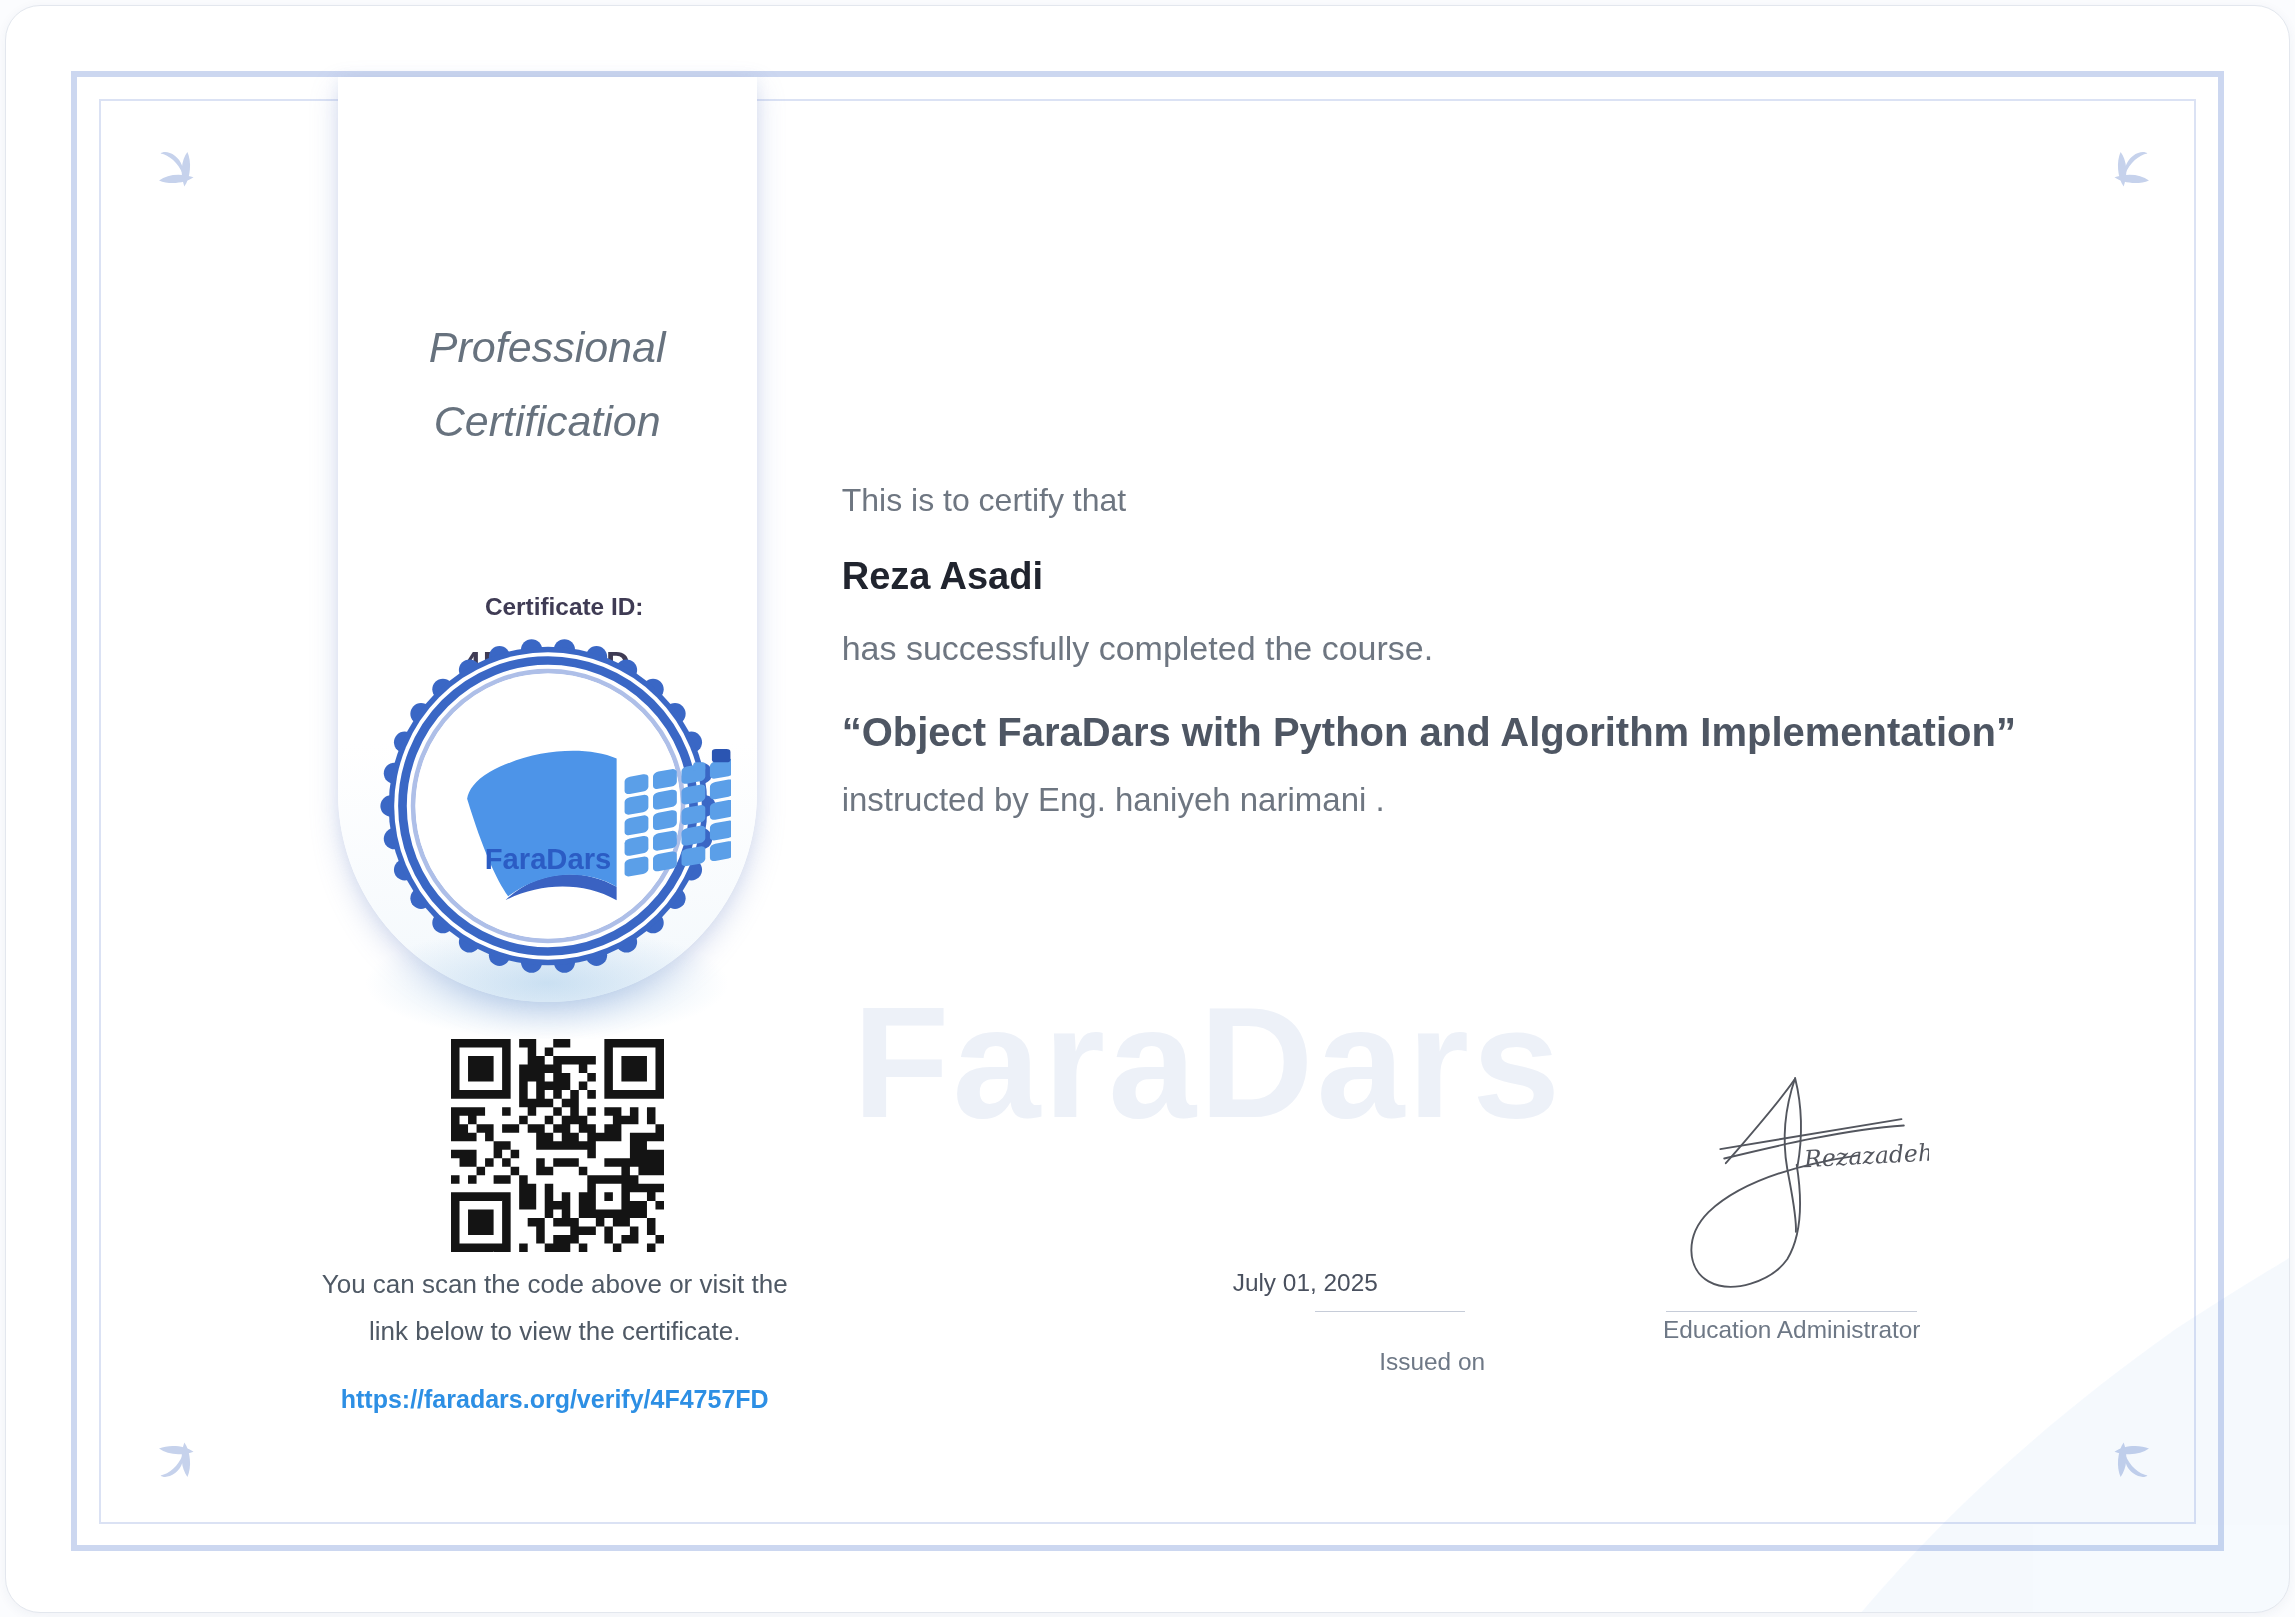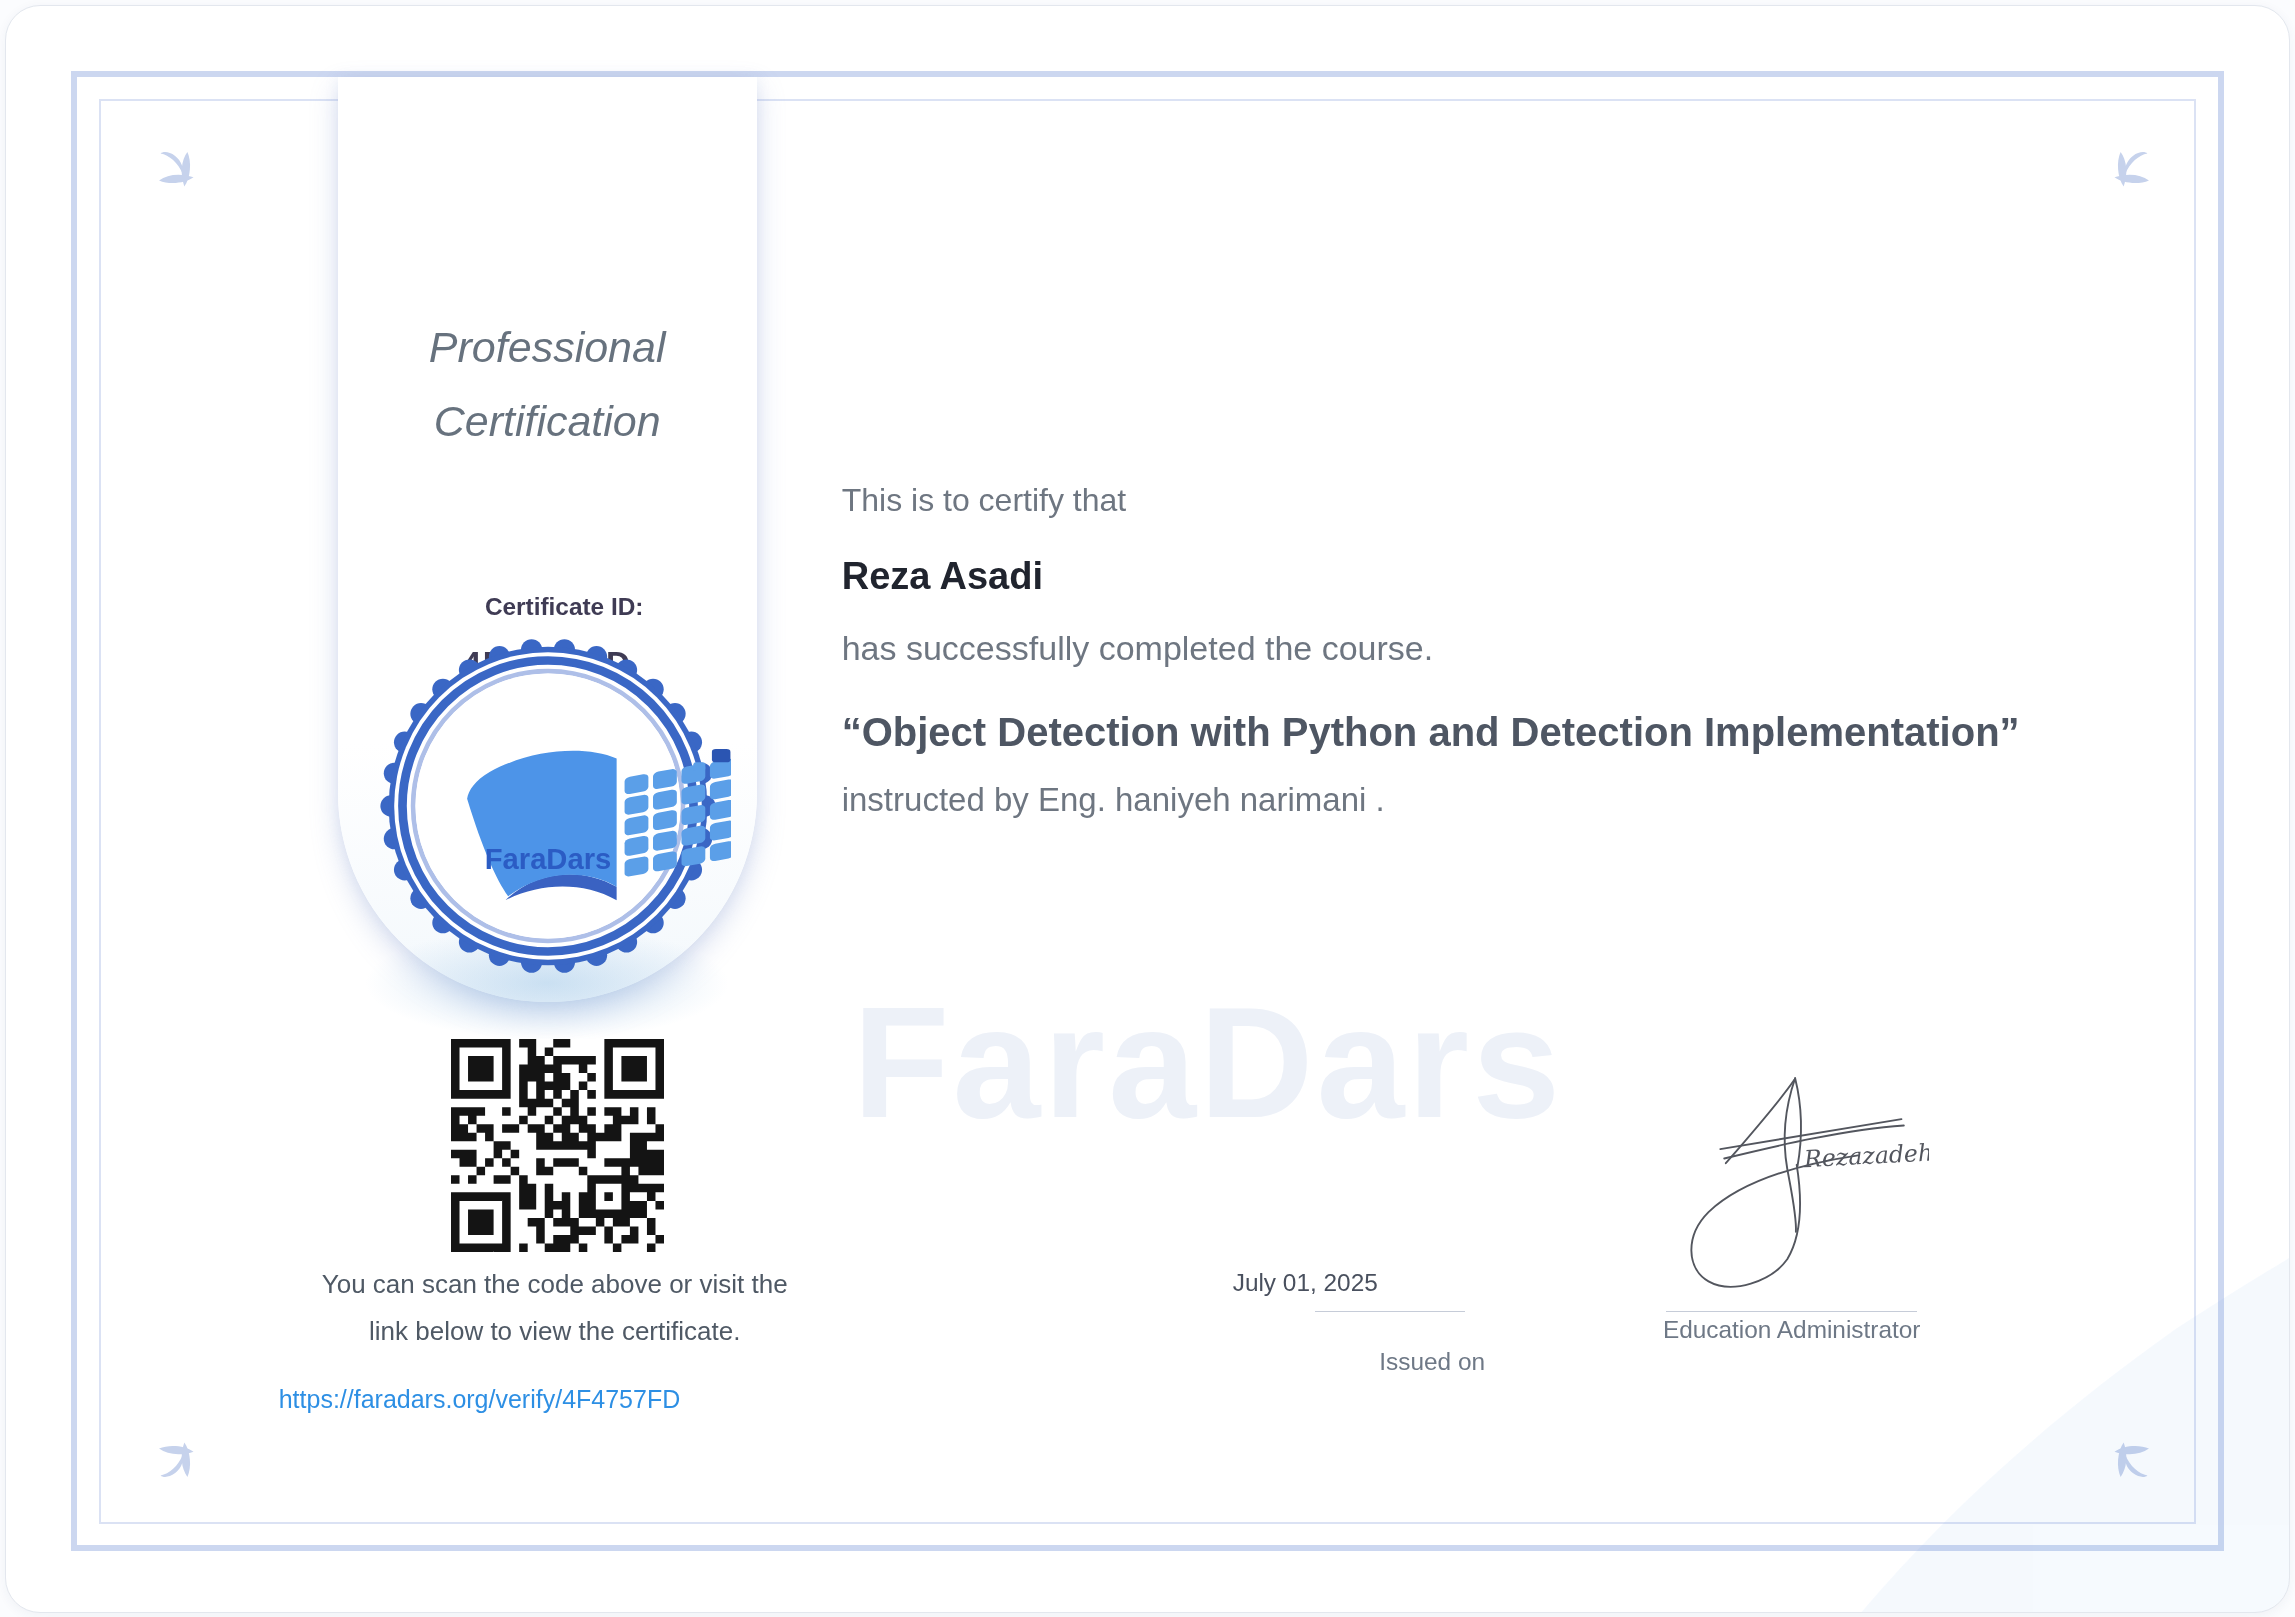--- a/index.html
+++ b/index.html
@@ -48,21 +48,21 @@
   .t-completed{top:623px;font-size:34px;color:var(--text-gray,#6e7681);}
   .t-course{top:704px;font-size:40px;font-weight:bold;color:var(--title-gray,#4e5663);}
   .t-instructor{top:775px;font-size:33px;color:var(--text-gray,#6e7681);}
 
   
   .qr{position:absolute;left:445px;top:1033px;width:213px;height:213px;z-index:4;}
   .qr svg{width:100%;height:100%;display:block;}
   .qr-caption{position:absolute;left:273px;width:552px;top:1255px;z-index:4;
         text-align:center;font-size:26px;line-height:47px;color:var(--caption-gray,#4f5965);}
   .verify-link{position:absolute;left:273px;width:552px;top:1379px;z-index:4;
-        text-align:left;font-size:25px;font-weight:normal;text-decoration:none;
+        text-align:center;font-size:25px;font-weight:bold;text-decoration:none;
         color:var(--link-blue,#2d8fe4);display:block;}
 
   
   .issue-date{position:absolute;left:1227px;width:315px;top:1263px;text-align:left;
         font-size:24.4px;color:#49505e;z-index:4;}
   .rule{position:absolute;height:1.6px;background:#c6ccd8;top:1305px;z-index:4;}
   .rule.date{left:1309px;width:150px;}
   .rule.sig{left:1660px;width:251px;}
   .under-label{position:absolute;top:1310px;text-align:center;font-size:24.4px;
         color:#6e7886;z-index:4;}
@@ -208,21 +208,21 @@
       <circle cx="232" cy="232" r="171" fill="none" stroke-width="6" style="stroke:var(--ring-light,#aebfe8)"></circle>
       <circle cx="232" cy="232" r="168" fill="#fff"></circle>
       <use href="#book-logo" transform="translate(111,116) scale(0.94,0.68)"></use>
       <text x="232" y="312" text-anchor="middle" font-size="37" font-weight="bold" style="fill:var(--brand-blue,#2b5cc4)">FaraDars</text>
     </svg>
   </div>
 
   <div class="line t-intro">This is to certify that</div>
   <div class="line t-name">Reza Asadi</div>
   <div class="line t-completed">has successfully completed the course.</div>
-  <div class="line t-course">“Object Detection with Python and Detection Implementation”</div>
+  <div class="line t-course">“Object FaraDars with Python and Algorithm Implementation”</div>
   <div class="line t-instructor">instructed by Eng. haniyeh narimani .</div>
 
   <div class="qr">
     <svg viewBox="0 0 270 270">
       <rect width="270" height="270" fill="#fff"></rect>
       <path class="qr-modules" style="fill:var(--qr-dark,#141414)" d="M0.00 0.00h10.80v10.80h-10.80zM10.80 0.00h10.80v10.80h-10.80zM21.60 0.00h10.80v10.80h-10.80zM32.40 0.00h10.80v10.80h-10.80zM43.20 0.00h10.80v10.80h-10.80zM54.00 0.00h10.80v10.80h-10.80zM64.80 0.00h10.80v10.80h-10.80zM86.40 0.00h10.80v10.80h-10.80zM97.20 0.00h10.80v10.80h-10.80zM129.60 0.00h10.80v10.80h-10.80zM140.40 0.00h10.80v10.80h-10.80zM194.40 0.00h10.80v10.80h-10.80zM205.20 0.00h10.80v10.80h-10.80zM216.00 0.00h10.80v10.80h-10.80zM226.80 0.00h10.80v10.80h-10.80zM237.60 0.00h10.80v10.80h-10.80zM248.40 0.00h10.80v10.80h-10.80zM259.20 0.00h10.80v10.80h-10.80zM0.00 10.80h10.80v10.80h-10.80zM64.80 10.80h10.80v10.80h-10.80zM97.20 10.80h10.80v10.80h-10.80zM118.80 10.80h10.80v10.80h-10.80zM194.40 10.80h10.80v10.80h-10.80zM259.20 10.80h10.80v10.80h-10.80zM0.00 21.60h10.80v10.80h-10.80zM21.60 21.60h10.80v10.80h-10.80zM32.40 21.60h10.80v10.80h-10.80zM43.20 21.60h10.80v10.80h-10.80zM64.80 21.60h10.80v10.80h-10.80zM97.20 21.60h10.80v10.80h-10.80zM108.00 21.60h10.80v10.80h-10.80zM129.60 21.60h10.80v10.80h-10.80zM140.40 21.60h10.80v10.80h-10.80zM151.20 21.60h10.80v10.80h-10.80zM162.00 21.60h10.80v10.80h-10.80zM172.80 21.60h10.80v10.80h-10.80zM194.40 21.60h10.80v10.80h-10.80zM216.00 21.60h10.80v10.80h-10.80zM226.80 21.60h10.80v10.80h-10.80zM237.60 21.60h10.80v10.80h-10.80zM259.20 21.60h10.80v10.80h-10.80zM0.00 32.40h10.80v10.80h-10.80zM21.60 32.40h10.80v10.80h-10.80zM32.40 32.40h10.80v10.80h-10.80zM43.20 32.40h10.80v10.80h-10.80zM64.80 32.40h10.80v10.80h-10.80zM86.40 32.40h10.80v10.80h-10.80zM97.20 32.40h10.80v10.80h-10.80zM108.00 32.40h10.80v10.80h-10.80zM118.80 32.40h10.80v10.80h-10.80zM129.60 32.40h10.80v10.80h-10.80zM162.00 32.40h10.80v10.80h-10.80zM194.40 32.40h10.80v10.80h-10.80zM216.00 32.40h10.80v10.80h-10.80zM226.80 32.40h10.80v10.80h-10.80zM237.60 32.40h10.80v10.80h-10.80zM259.20 32.40h10.80v10.80h-10.80zM0.00 43.20h10.80v10.80h-10.80zM21.60 43.20h10.80v10.80h-10.80zM32.40 43.20h10.80v10.80h-10.80zM43.20 43.20h10.80v10.80h-10.80zM64.80 43.20h10.80v10.80h-10.80zM86.40 43.20h10.80v10.80h-10.80zM97.20 43.20h10.80v10.80h-10.80zM108.00 43.20h10.80v10.80h-10.80zM129.60 43.20h10.80v10.80h-10.80zM140.40 43.20h10.80v10.80h-10.80zM172.80 43.20h10.80v10.80h-10.80zM194.40 43.20h10.80v10.80h-10.80zM216.00 43.20h10.80v10.80h-10.80zM226.80 43.20h10.80v10.80h-10.80zM237.60 43.20h10.80v10.80h-10.80zM259.20 43.20h10.80v10.80h-10.80zM0.00 54.00h10.80v10.80h-10.80zM64.80 54.00h10.80v10.80h-10.80zM86.40 54.00h10.80v10.80h-10.80zM108.00 54.00h10.80v10.80h-10.80zM118.80 54.00h10.80v10.80h-10.80zM129.60 54.00h10.80v10.80h-10.80zM140.40 54.00h10.80v10.80h-10.80zM162.00 54.00h10.80v10.80h-10.80zM194.40 54.00h10.80v10.80h-10.80zM259.20 54.00h10.80v10.80h-10.80zM0.00 64.80h10.80v10.80h-10.80zM10.80 64.80h10.80v10.80h-10.80zM21.60 64.80h10.80v10.80h-10.80zM32.40 64.80h10.80v10.80h-10.80zM43.20 64.80h10.80v10.80h-10.80zM54.00 64.80h10.80v10.80h-10.80zM64.80 64.80h10.80v10.80h-10.80zM86.40 64.80h10.80v10.80h-10.80zM108.00 64.80h10.80v10.80h-10.80zM129.60 64.80h10.80v10.80h-10.80zM151.20 64.80h10.80v10.80h-10.80zM172.80 64.80h10.80v10.80h-10.80zM194.40 64.80h10.80v10.80h-10.80zM205.20 64.80h10.80v10.80h-10.80zM216.00 64.80h10.80v10.80h-10.80zM226.80 64.80h10.80v10.80h-10.80zM237.60 64.80h10.80v10.80h-10.80zM248.40 64.80h10.80v10.80h-10.80zM259.20 64.80h10.80v10.80h-10.80zM86.40 75.60h10.80v10.80h-10.80zM97.20 75.60h10.80v10.80h-10.80zM108.00 75.60h10.80v10.80h-10.80zM118.80 75.60h10.80v10.80h-10.80zM140.40 75.60h10.80v10.80h-10.80zM151.20 75.60h10.80v10.80h-10.80zM0.00 86.40h10.80v10.80h-10.80zM10.80 86.40h10.80v10.80h-10.80zM21.60 86.40h10.80v10.80h-10.80zM32.40 86.40h10.80v10.80h-10.80zM64.80 86.40h10.80v10.80h-10.80zM97.20 86.40h10.80v10.80h-10.80zM129.60 86.40h10.80v10.80h-10.80zM151.20 86.40h10.80v10.80h-10.80zM172.80 86.40h10.80v10.80h-10.80zM194.40 86.40h10.80v10.80h-10.80zM205.20 86.40h10.80v10.80h-10.80zM226.80 86.40h10.80v10.80h-10.80zM248.40 86.40h10.80v10.80h-10.80zM0.00 97.20h10.80v10.80h-10.80zM21.60 97.20h10.80v10.80h-10.80zM86.40 97.20h10.80v10.80h-10.80zM118.80 97.20h10.80v10.80h-10.80zM140.40 97.20h10.80v10.80h-10.80zM151.20 97.20h10.80v10.80h-10.80zM162.00 97.20h10.80v10.80h-10.80zM205.20 97.20h10.80v10.80h-10.80zM216.00 97.20h10.80v10.80h-10.80zM226.80 97.20h10.80v10.80h-10.80zM248.40 97.20h10.80v10.80h-10.80zM0.00 108.00h10.80v10.80h-10.80zM10.80 108.00h10.80v10.80h-10.80zM32.40 108.00h10.80v10.80h-10.80zM43.20 108.00h10.80v10.80h-10.80zM64.80 108.00h10.80v10.80h-10.80zM75.60 108.00h10.80v10.80h-10.80zM97.20 108.00h10.80v10.80h-10.80zM108.00 108.00h10.80v10.80h-10.80zM129.60 108.00h10.80v10.80h-10.80zM140.40 108.00h10.80v10.80h-10.80zM162.00 108.00h10.80v10.80h-10.80zM172.80 108.00h10.80v10.80h-10.80zM194.40 108.00h10.80v10.80h-10.80zM205.20 108.00h10.80v10.80h-10.80zM259.20 108.00h10.80v10.80h-10.80zM0.00 118.80h10.80v10.80h-10.80zM10.80 118.80h10.80v10.80h-10.80zM21.60 118.80h10.80v10.80h-10.80zM43.20 118.80h10.80v10.80h-10.80zM108.00 118.80h10.80v10.80h-10.80zM118.80 118.80h10.80v10.80h-10.80zM140.40 118.80h10.80v10.80h-10.80zM151.20 118.80h10.80v10.80h-10.80zM172.80 118.80h10.80v10.80h-10.80zM183.60 118.80h10.80v10.80h-10.80zM194.40 118.80h10.80v10.80h-10.80zM205.20 118.80h10.80v10.80h-10.80zM226.80 118.80h10.80v10.80h-10.80zM237.60 118.80h10.80v10.80h-10.80zM248.40 118.80h10.80v10.80h-10.80zM259.20 118.80h10.80v10.80h-10.80zM54.00 129.60h10.80v10.80h-10.80zM64.80 129.60h10.80v10.80h-10.80zM108.00 129.60h10.80v10.80h-10.80zM118.80 129.60h10.80v10.80h-10.80zM129.60 129.60h10.80v10.80h-10.80zM140.40 129.60h10.80v10.80h-10.80zM151.20 129.60h10.80v10.80h-10.80zM162.00 129.60h10.80v10.80h-10.80zM172.80 129.60h10.80v10.80h-10.80zM226.80 129.60h10.80v10.80h-10.80zM237.60 129.60h10.80v10.80h-10.80zM0.00 140.40h10.80v10.80h-10.80zM10.80 140.40h10.80v10.80h-10.80zM21.60 140.40h10.80v10.80h-10.80zM54.00 140.40h10.80v10.80h-10.80zM75.60 140.40h10.80v10.80h-10.80zM172.80 140.40h10.80v10.80h-10.80zM226.80 140.40h10.80v10.80h-10.80zM237.60 140.40h10.80v10.80h-10.80zM248.40 140.40h10.80v10.80h-10.80zM259.20 140.40h10.80v10.80h-10.80zM10.80 151.20h10.80v10.80h-10.80zM21.60 151.20h10.80v10.80h-10.80zM43.20 151.20h10.80v10.80h-10.80zM64.80 151.20h10.80v10.80h-10.80zM108.00 151.20h10.80v10.80h-10.80zM129.60 151.20h10.80v10.80h-10.80zM140.40 151.20h10.80v10.80h-10.80zM151.20 151.20h10.80v10.80h-10.80zM194.40 151.20h10.80v10.80h-10.80zM205.20 151.20h10.80v10.80h-10.80zM216.00 151.20h10.80v10.80h-10.80zM226.80 151.20h10.80v10.80h-10.80zM237.60 151.20h10.80v10.80h-10.80zM248.40 151.20h10.80v10.80h-10.80zM259.20 151.20h10.80v10.80h-10.80zM32.40 162.00h10.80v10.80h-10.80zM75.60 162.00h10.80v10.80h-10.80zM108.00 162.00h10.80v10.80h-10.80zM118.80 162.00h10.80v10.80h-10.80zM162.00 162.00h10.80v10.80h-10.80zM216.00 162.00h10.80v10.80h-10.80zM237.60 162.00h10.80v10.80h-10.80zM248.40 162.00h10.80v10.80h-10.80zM259.20 162.00h10.80v10.80h-10.80zM0.00 172.80h10.80v10.80h-10.80zM21.60 172.80h10.80v10.80h-10.80zM54.00 172.80h10.80v10.80h-10.80zM64.80 172.80h10.80v10.80h-10.80zM86.40 172.80h10.80v10.80h-10.80zM172.80 172.80h10.80v10.80h-10.80zM183.60 172.80h10.80v10.80h-10.80zM194.40 172.80h10.80v10.80h-10.80zM205.20 172.80h10.80v10.80h-10.80zM216.00 172.80h10.80v10.80h-10.80zM226.80 172.80h10.80v10.80h-10.80zM86.40 183.60h10.80v10.80h-10.80zM97.20 183.60h10.80v10.80h-10.80zM118.80 183.60h10.80v10.80h-10.80zM172.80 183.60h10.80v10.80h-10.80zM216.00 183.60h10.80v10.80h-10.80zM226.80 183.60h10.80v10.80h-10.80zM237.60 183.60h10.80v10.80h-10.80zM248.40 183.60h10.80v10.80h-10.80zM259.20 183.60h10.80v10.80h-10.80zM0.00 194.40h10.80v10.80h-10.80zM10.80 194.40h10.80v10.80h-10.80zM21.60 194.40h10.80v10.80h-10.80zM32.40 194.40h10.80v10.80h-10.80zM43.20 194.40h10.80v10.80h-10.80zM54.00 194.40h10.80v10.80h-10.80zM64.80 194.40h10.80v10.80h-10.80zM86.40 194.40h10.80v10.80h-10.80zM97.20 194.40h10.80v10.80h-10.80zM118.80 194.40h10.80v10.80h-10.80zM140.40 194.40h10.80v10.80h-10.80zM162.00 194.40h10.80v10.80h-10.80zM172.80 194.40h10.80v10.80h-10.80zM194.40 194.40h10.80v10.80h-10.80zM216.00 194.40h10.80v10.80h-10.80zM248.40 194.40h10.80v10.80h-10.80zM0.00 205.20h10.80v10.80h-10.80zM64.80 205.20h10.80v10.80h-10.80zM86.40 205.20h10.80v10.80h-10.80zM97.20 205.20h10.80v10.80h-10.80zM118.80 205.20h10.80v10.80h-10.80zM129.60 205.20h10.80v10.80h-10.80zM140.40 205.20h10.80v10.80h-10.80zM162.00 205.20h10.80v10.80h-10.80zM172.80 205.20h10.80v10.80h-10.80zM216.00 205.20h10.80v10.80h-10.80zM226.80 205.20h10.80v10.80h-10.80zM237.60 205.20h10.80v10.80h-10.80zM259.20 205.20h10.80v10.80h-10.80zM0.00 216.00h10.80v10.80h-10.80zM21.60 216.00h10.80v10.80h-10.80zM32.40 216.00h10.80v10.80h-10.80zM43.20 216.00h10.80v10.80h-10.80zM64.80 216.00h10.80v10.80h-10.80zM118.80 216.00h10.80v10.80h-10.80zM140.40 216.00h10.80v10.80h-10.80zM162.00 216.00h10.80v10.80h-10.80zM172.80 216.00h10.80v10.80h-10.80zM183.60 216.00h10.80v10.80h-10.80zM194.40 216.00h10.80v10.80h-10.80zM205.20 216.00h10.80v10.80h-10.80zM216.00 216.00h10.80v10.80h-10.80zM226.80 216.00h10.80v10.80h-10.80zM237.60 216.00h10.80v10.80h-10.80zM0.00 226.80h10.80v10.80h-10.80zM21.60 226.80h10.80v10.80h-10.80zM32.40 226.80h10.80v10.80h-10.80zM43.20 226.80h10.80v10.80h-10.80zM64.80 226.80h10.80v10.80h-10.80zM97.20 226.80h10.80v10.80h-10.80zM108.00 226.80h10.80v10.80h-10.80zM129.60 226.80h10.80v10.80h-10.80zM140.40 226.80h10.80v10.80h-10.80zM151.20 226.80h10.80v10.80h-10.80zM183.60 226.80h10.80v10.80h-10.80zM205.20 226.80h10.80v10.80h-10.80zM216.00 226.80h10.80v10.80h-10.80zM248.40 226.80h10.80v10.80h-10.80zM0.00 237.60h10.80v10.80h-10.80zM21.60 237.60h10.80v10.80h-10.80zM32.40 237.60h10.80v10.80h-10.80zM43.20 237.60h10.80v10.80h-10.80zM64.80 237.60h10.80v10.80h-10.80zM108.00 237.60h10.80v10.80h-10.80zM151.20 237.60h10.80v10.80h-10.80zM162.00 237.60h10.80v10.80h-10.80zM172.80 237.60h10.80v10.80h-10.80zM194.40 237.60h10.80v10.80h-10.80zM226.80 237.60h10.80v10.80h-10.80zM248.40 237.60h10.80v10.80h-10.80zM0.00 248.40h10.80v10.80h-10.80zM64.80 248.40h10.80v10.80h-10.80zM108.00 248.40h10.80v10.80h-10.80zM129.60 248.40h10.80v10.80h-10.80zM140.40 248.40h10.80v10.80h-10.80zM151.20 248.40h10.80v10.80h-10.80zM194.40 248.40h10.80v10.80h-10.80zM216.00 248.40h10.80v10.80h-10.80zM226.80 248.40h10.80v10.80h-10.80zM259.20 248.40h10.80v10.80h-10.80zM0.00 259.20h10.80v10.80h-10.80zM10.80 259.20h10.80v10.80h-10.80zM21.60 259.20h10.80v10.80h-10.80zM32.40 259.20h10.80v10.80h-10.80zM43.20 259.20h10.80v10.80h-10.80zM54.00 259.20h10.80v10.80h-10.80zM64.80 259.20h10.80v10.80h-10.80zM86.40 259.20h10.80v10.80h-10.80zM118.80 259.20h10.80v10.80h-10.80zM129.60 259.20h10.80v10.80h-10.80zM140.40 259.20h10.80v10.80h-10.80zM162.00 259.20h10.80v10.80h-10.80zM205.20 259.20h10.80v10.80h-10.80zM248.40 259.20h10.80v10.80h-10.80z"></path>
     </svg>
   </div>
   <div class="qr-caption">
     <div>You can scan the code above or visit the</div>

